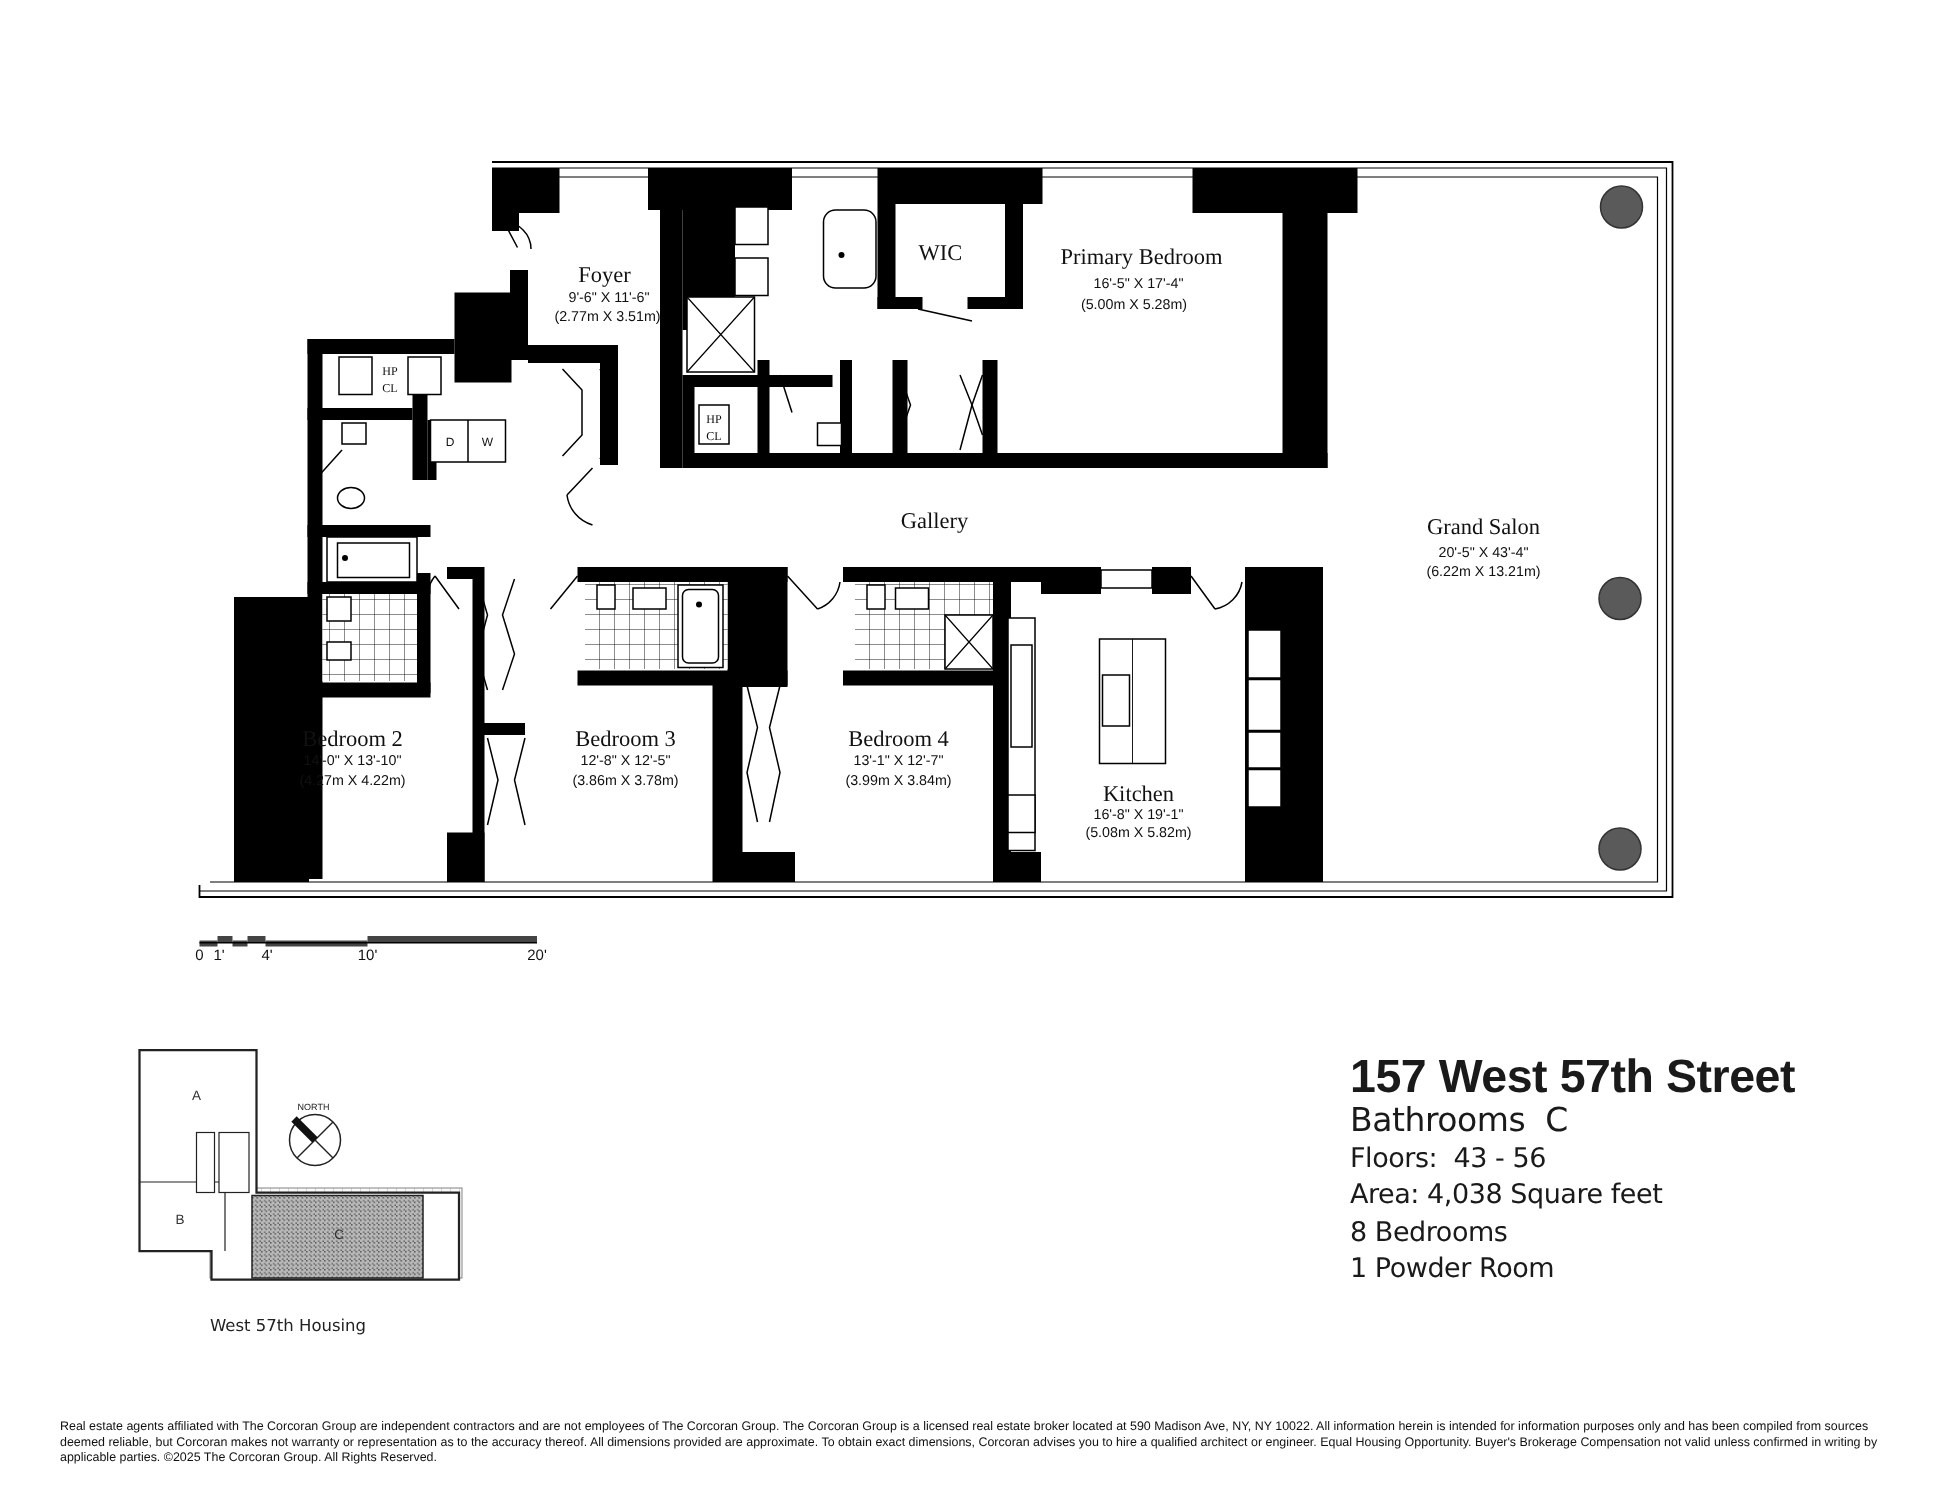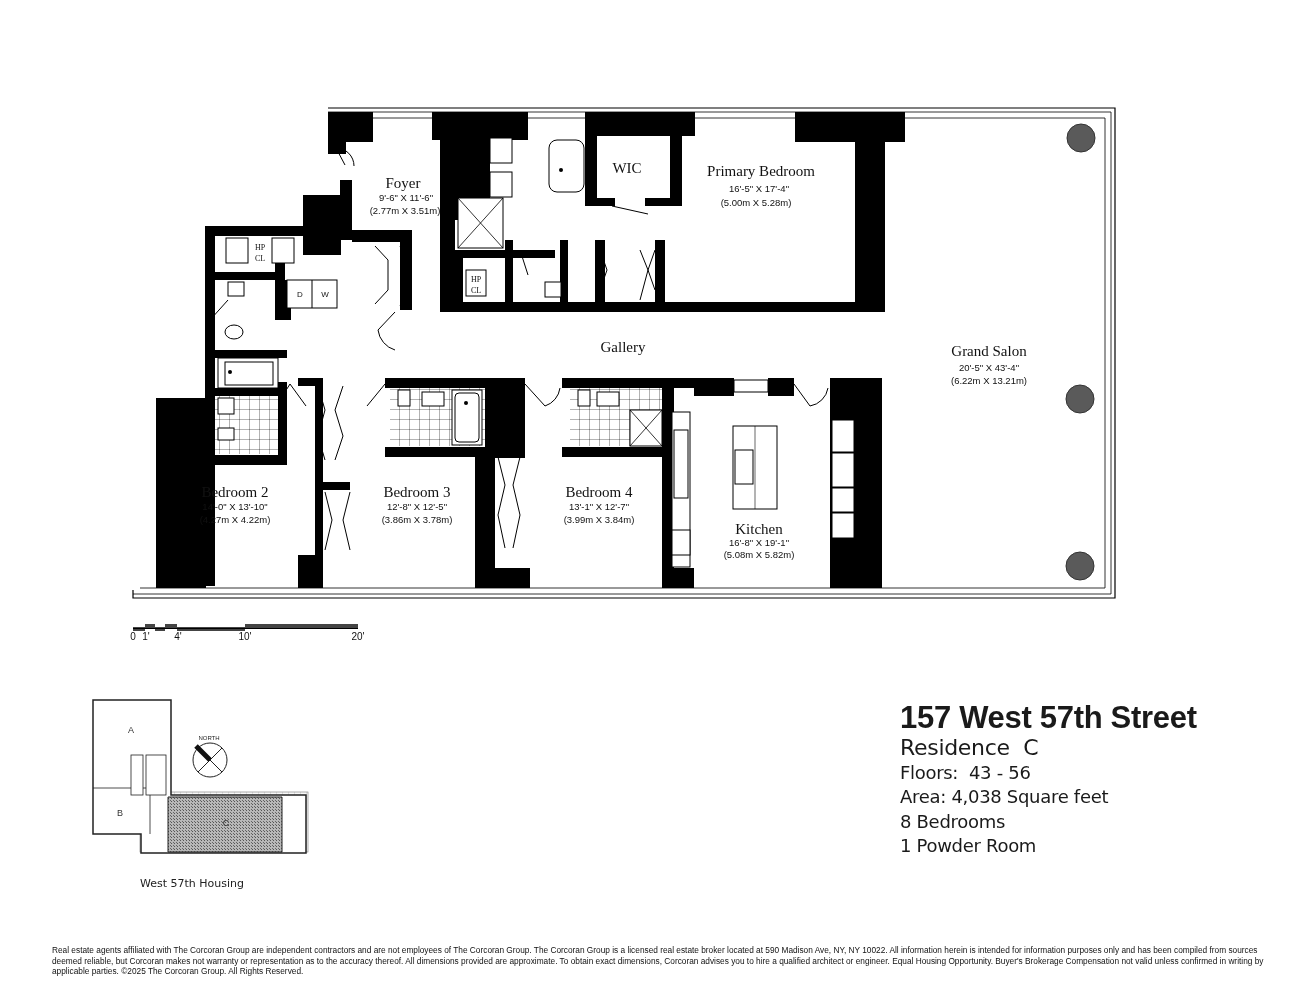--- a/index.html
+++ b/index.html
@@ -11,21 +11,21 @@
   .thin { fill:none; stroke:#000; stroke-width:1.2; }
   .thin2 { fill:none; stroke:#000; stroke-width:0.8; }
   .fix { fill:#fff; stroke:#000; stroke-width:1; }
   .scale-lbl { font-family:"Liberation Sans", sans-serif; font-size:10px; fill:#111; text-anchor:middle; }
   .key-lbl { font-family:"Liberation Sans", sans-serif; font-size:9px; fill:#333; text-anchor:middle; }
   .info { position:absolute; left:900px; top:700px; font-family:"DejaVu Sans", sans-serif; color:#1a1a1a; }
   .info .addr { font-family:Liberation Sans, sans-serif; font-size:31px; font-weight:bold; letter-spacing:-0.3px; line-height:36px; }
   .info .line { font-size:18px; line-height:24.5px; font-weight:normal; letter-spacing:-0.3px; }
   .info .line.res { font-size:22px; }
   .keyplan-street { position:absolute; left:140px; top:877px; font-size:11px; font-family:"DejaVu Sans", sans-serif; color:#222; }
-  .disclaimer { position:absolute; left:52px; top:945px; width:1220px; font-size:8.3px; line-height:10.6px; font-family:"Liberation Sans", sans-serif; color:#111; }
+  .disclaimer { position:absolute; left:40px; top:945px; width:1220px; font-size:8.3px; line-height:10.6px; font-family:"Liberation Sans", sans-serif; color:#111; }
 </style>
 </head>
 <body>
 
 <svg id="plan" viewBox="0 0 1294 1000" xmlns="http://www.w3.org/2000/svg">
   <defs>
     <pattern id="hatch" width="3" height="3" patternUnits="userSpaceOnUse">
       <rect width="3" height="3" fill="#b8b8b8"></rect>
       <rect width="1" height="1" fill="#555"></rect>
       <rect x="2" y="2" width="1" height="1" fill="#666"></rect>
@@ -285,20 +285,20 @@
     <line x1="222" y1="748" x2="198" y2="772" stroke="#222"></line>
     <line x1="196" y1="746" x2="210" y2="760" stroke="#111" stroke-width="5"></line>
     <text x="209" y="740" font-size="6" text-anchor="middle" fill="#222" font-family="Liberation Sans, sans-serif">NORTH</text>
   </g>
 </svg>
 
 <div class="keyplan-street">West 57th Housing</div>
 
 <div class="info">
   <div class="addr">157 West 57th Street</div>
-  <div class="line res" style="white-space:pre;">Residence  C</div>
+  <div class="line res" style="white-space:pre;">Bathrooms  C</div>
   <div class="line" style="white-space:pre;">Floors:  43 - 56</div>
   <div class="line">Area: 4,038 Square feet</div>
   <div class="line">8 Bedrooms</div>
   <div class="line">1 Powder Room</div>
 </div>
 
 <div class="disclaimer">Real estate agents affiliated with The Corcoran Group are independent contractors and are not employees of The Corcoran Group. The Corcoran Group is a licensed real estate broker located at 590 Madison Ave, NY, NY 10022. All information herein is intended for information purposes only and has been compiled from sources deemed reliable, but Corcoran makes not warranty or representation as to the accuracy thereof. All dimensions provided are approximate. To obtain exact dimensions, Corcoran advises you to hire a qualified architect or engineer. Equal Housing Opportunity. Buyer's Brokerage Compensation not valid unless confirmed in writing by applicable parties. ©2025 The Corcoran Group. All Rights Reserved.</div>
 
 </body></html>

